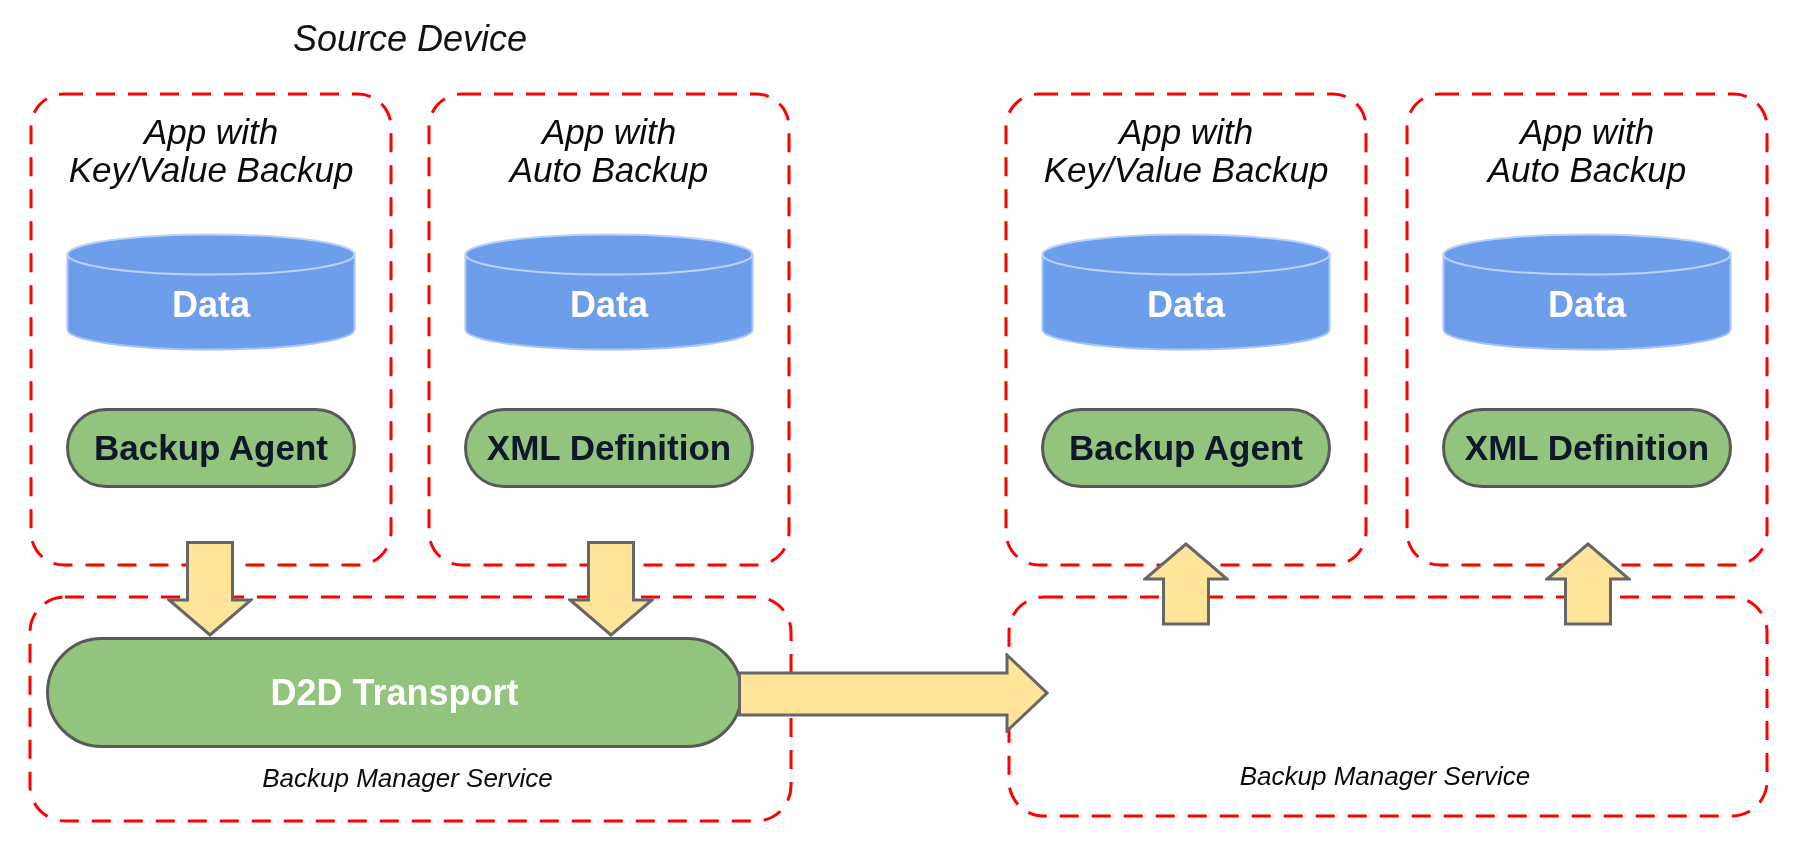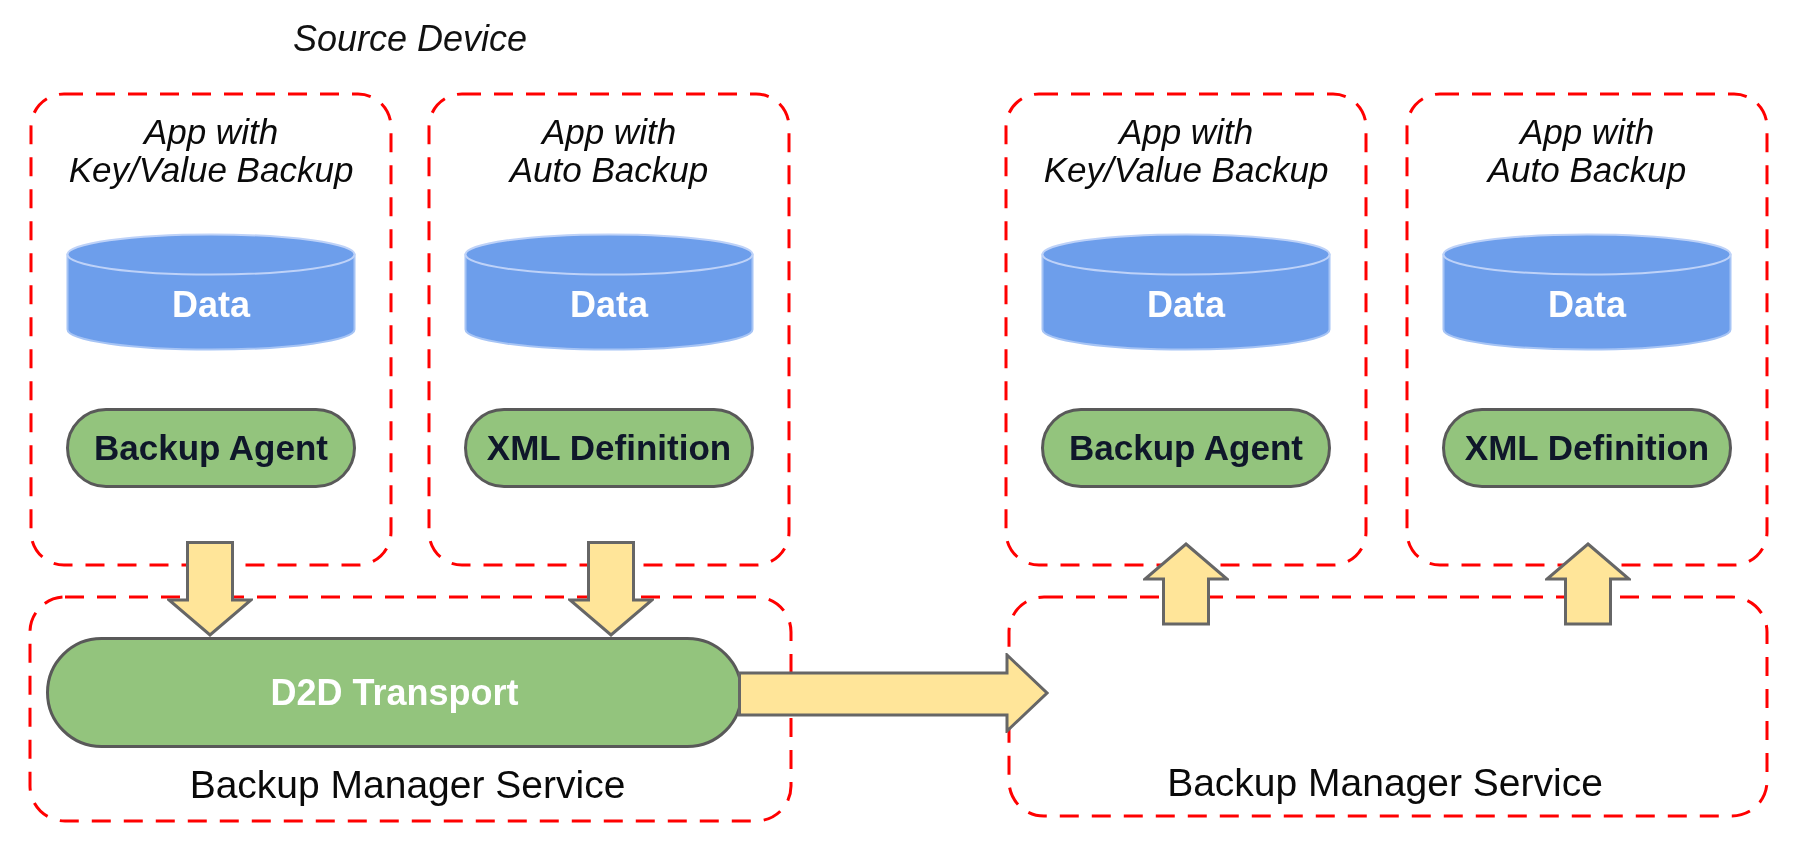--- a/index.html
+++ b/index.html
@@ -30,21 +30,21 @@
     color:#0f172a;font-weight:bold;font-size:35px;z-index:2;
   }
   .svc-box{z-index:1;}
   .svc-pill{
     position:absolute;border:3px solid #595959;border-radius:56px;box-sizing:border-box;
     display:flex;align-items:center;justify-content:center;
     color:#ffffff;font-weight:bold;font-size:36px;z-index:2;
   }
   .svc-label{
     position:absolute;left:0;right:6px;text-align:center;
-    font-size:39px;color:#0a0a0a;
+    font-style:italic;font-size:26px;color:#0a0a0a;
   }
   .arrow{z-index:3;}
 </style>
 </head>
 <body>
 
 <div id="canvas">
 
   <div class="abs device-title" style="left:110px;top:18px;width:600px;">Source Device</div>
 

